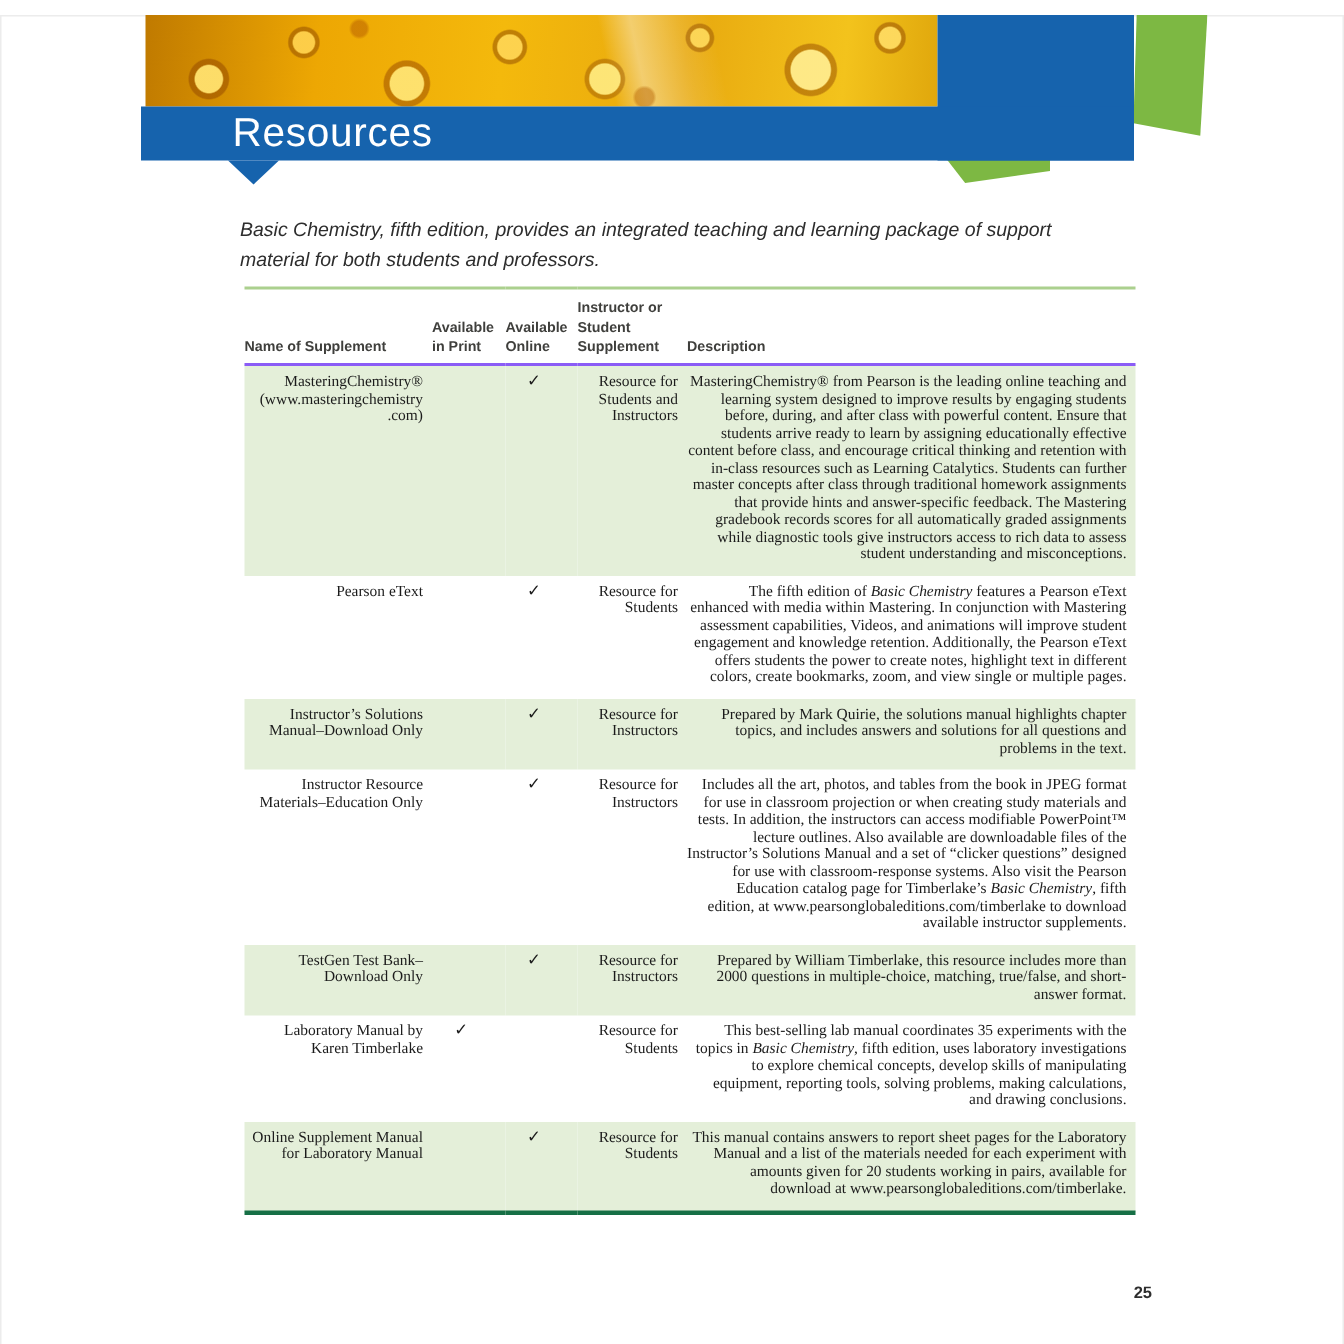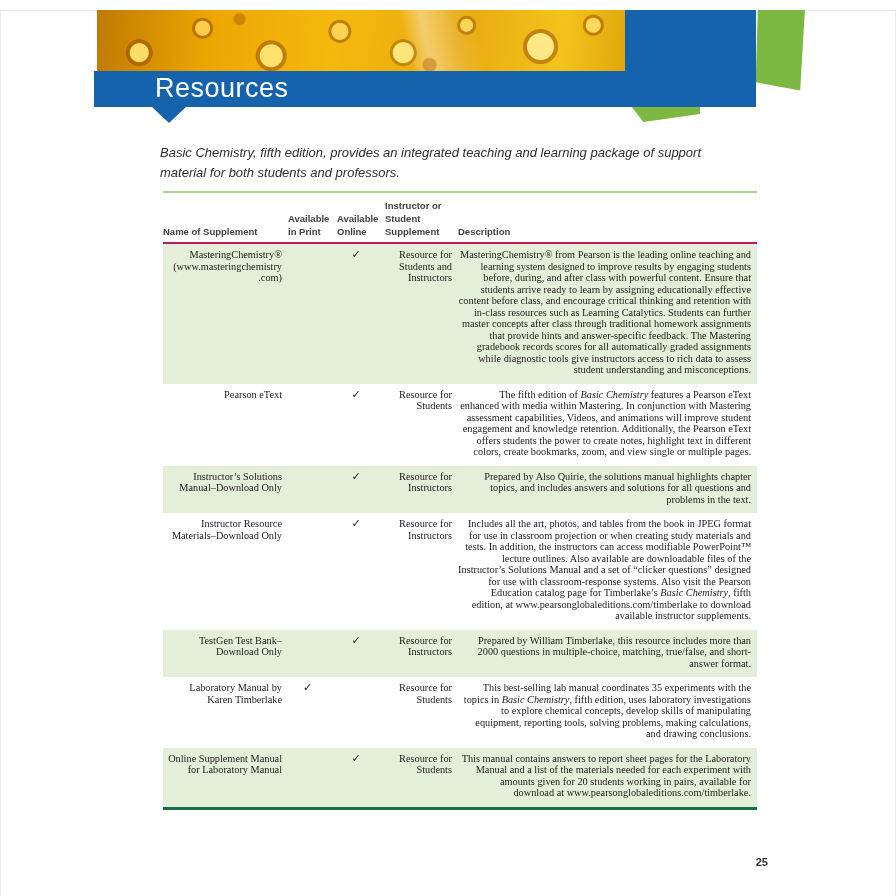--- a/index.html
+++ b/index.html
@@ -54,21 +54,21 @@
   .tablewrap{position:absolute;left:163px;top:181px;width:594px;}
   table.res{
     width:594px;border-collapse:collapse;table-layout:fixed;
     border-top:2px solid #abd08e;border-bottom:3px solid #166f45;
   }
   col.c-name{width:125px;} col.c-print{width:49px;} col.c-online{width:48px;}
   col.c-supp{width:73px;} col.c-desc{width:299px;}
   thead th{
     font-family:"Liberation Sans",sans-serif;font-size:9.5px;line-height:13px;
     font-weight:bold;color:#3f3f3c;text-align:left;vertical-align:bottom;
-    padding:6px 6px 4px 0;border-bottom:2px solid #be185d;
+    padding:6px 6px 4px 0;border-bottom:2px solid #8b5cf6;
   }
   tbody tr:nth-child(odd){background:#e4efd9;}
   tbody td{
     font-family:"Liberation Serif","DejaVu Serif",serif;font-size:10.3px;line-height:11.5px;
     color:#1b1b1b;vertical-align:top;padding:5px 6px 8px 0;text-align:right;
   }
   td.cell-name,td.cell-supp{white-space:pre-line;}
   td.cell-check{text-align:center;padding-right:10px;font-size:11px;}
   td.cell-desc i{font-family:"Liberation Serif","DejaVu Serif",serif;}
   
@@ -132,25 +132,25 @@
 Students</td>
             <td class="cell-desc"><span>The fifth edition of </span><i>Basic Chemistry</i><span> features a Pearson eText enhanced with media within Mastering. In conjunction with Mastering assessment capabilities, Videos, and animations will improve student engagement and knowledge retention. Additionally, the Pearson eText offers students the power to create notes, highlight text in different colors, create bookmarks, zoom, and view single or multiple pages.</span></td>
           </tr>
           <tr>
             <td class="cell-name">Instructor’s Solutions
 Manual–Download Only</td>
             <td class="cell-check"></td>
             <td class="cell-check"><span>✓</span></td>
             <td class="cell-supp">Resource for
 Instructors</td>
-            <td class="cell-desc"><span>Prepared by Also Quirie, the solutions manual highlights chapter topics, and includes answers and solutions for all questions and problems in the text.</span></td>
+            <td class="cell-desc"><span>Prepared by Mark Quirie, the solutions manual highlights chapter topics, and includes answers and solutions for all questions and problems in the text.</span></td>
           </tr>
           <tr>
             <td class="cell-name">Instructor Resource
-Materials–Download Only</td>
+Materials–Education Only</td>
             <td class="cell-check"></td>
             <td class="cell-check"><span>✓</span></td>
             <td class="cell-supp">Resource for
 Instructors</td>
             <td class="cell-desc"><span>Includes all the art, photos, and tables from the book in JPEG format for use in classroom projection or when creating study materials and tests. In addition, the instructors can access modifiable PowerPoint™ lecture outlines. Also available are downloadable files of the Instructor’s Solutions Manual and a set of “clicker questions” designed for use with classroom-response systems. Also visit the Pearson Education catalog page for Timberlake’s </span><i>Basic Chemistry</i><span>, fifth edition, at www.pearsonglobaleditions.com/timberlake to download available instructor supplements.</span></td>
           </tr>
           <tr>
             <td class="cell-name">TestGen Test Bank–
 Download Only</td>
             <td class="cell-check"></td>

